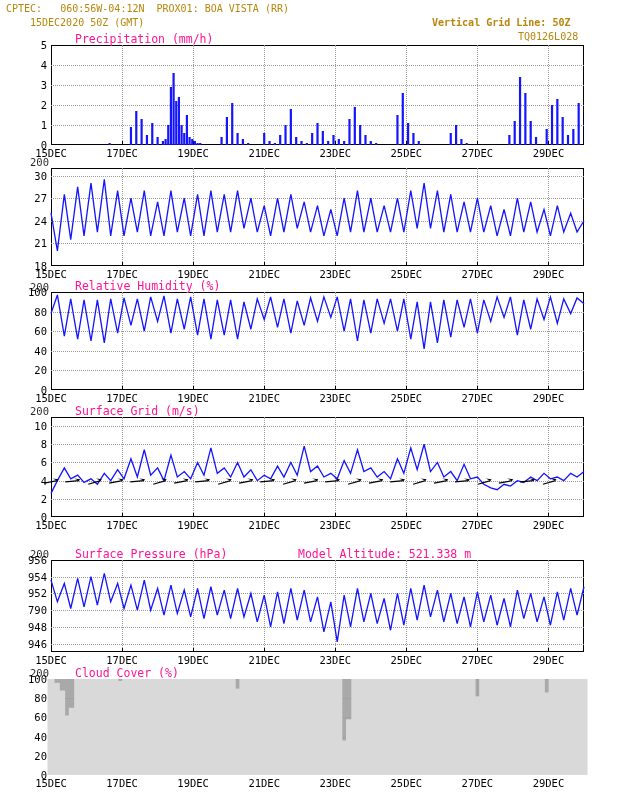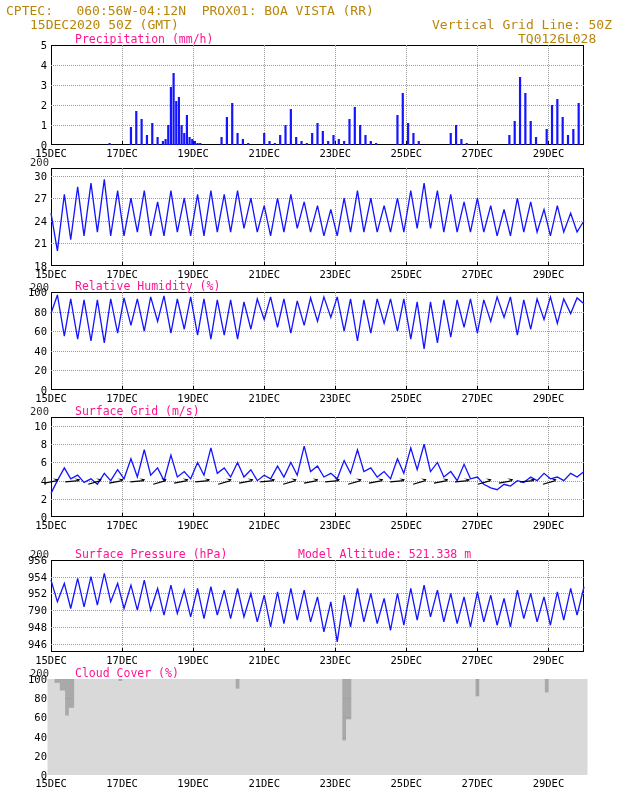--- a/index.html
+++ b/index.html
@@ -1,22 +1,22 @@
 <!DOCTYPE html>
 <html><head>
 <meta charset="utf-8">
 <style>
   html,body{margin:0;padding:0;background:#ffffff;}
   body{width:618px;height:800px;font-family:"DejaVu Sans Mono","Liberation Mono",monospace;}
   .page{position:relative;width:618px;height:800px;overflow:hidden;}
 
-  .hdr{position:absolute;color:#b8860b;font-size:13px;letter-spacing:0px;white-space:pre;}
+  .hdr{position:absolute;color:#b8860b;font-size:10px;letter-spacing:0px;white-space:pre;}
   #hdr1{left:6px;top:3px;}
   #hdr2{left:30px;top:17px;}
-  #hdr3{left:432px;top:17px;}
+  #hdr3{left:432px;top:17px;font-weight:bold;}
   #hdr4{left:518px;top:31px;}
 
   .panel{position:absolute;left:51px;width:533px;}
   .frame{position:absolute;left:0;top:0;width:100%;height:100%;
          border:1px solid #000;box-sizing:border-box;background:#fff;}
   .plotname{position:absolute;left:24px;top:-13px;color:#ff1493;font-size:11.5px;white-space:pre;z-index:6;}
   .plotname2{position:absolute;left:247px;top:-13px;color:#ff1493;font-size:11.5px;white-space:pre;z-index:6;}
 
   .ylab{position:absolute;right:calc(100% + 4px);transform:translateY(-50%);
         font-size:10.5px;color:#000;text-align:right;white-space:pre;}

